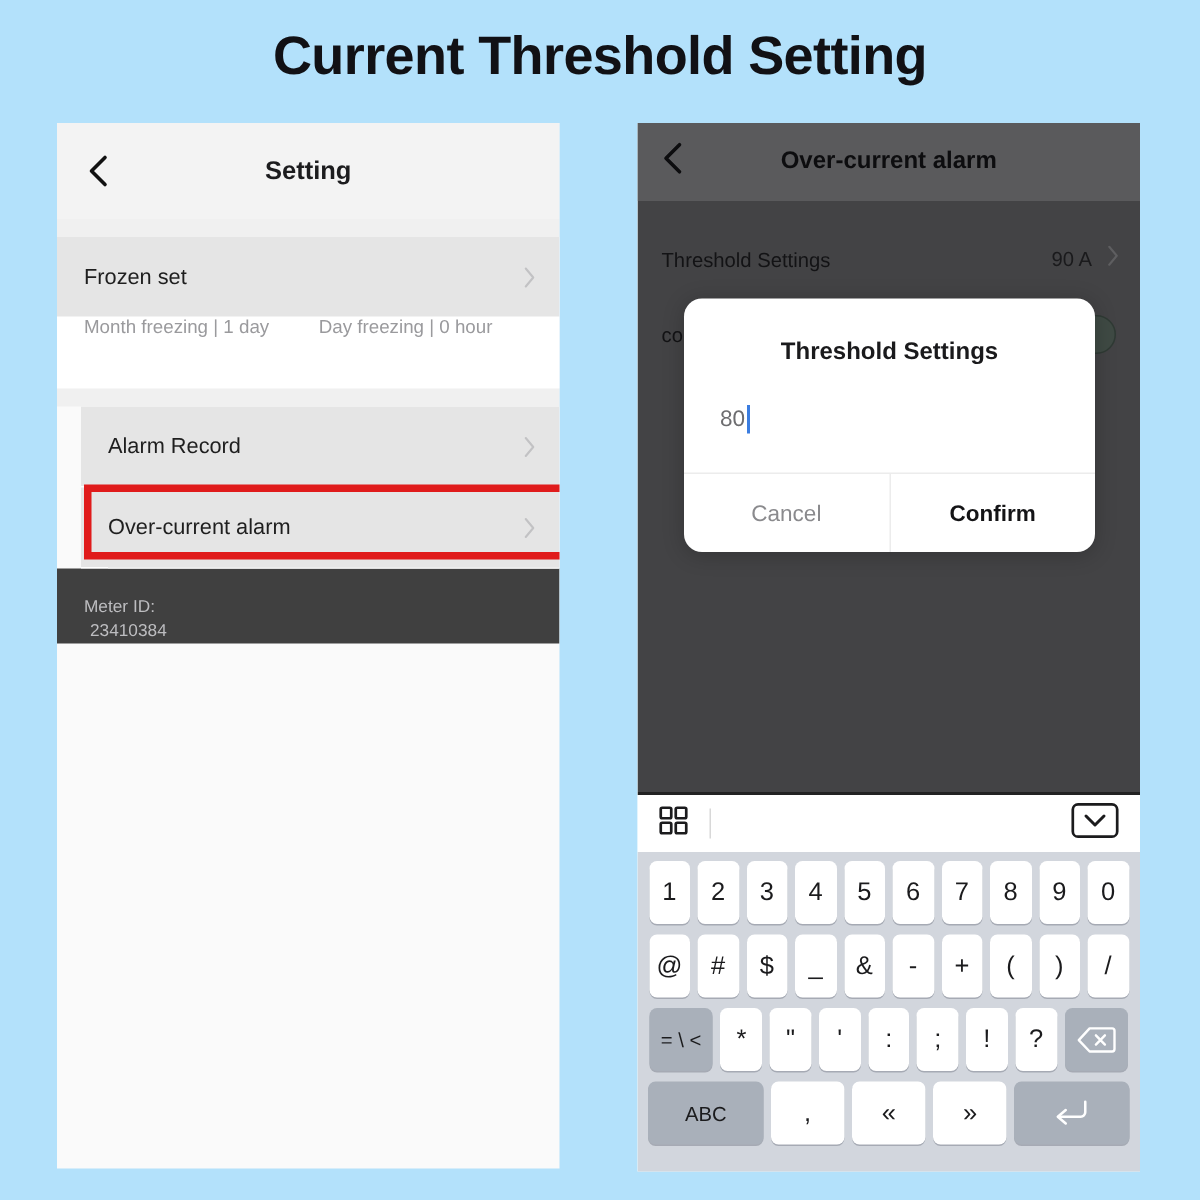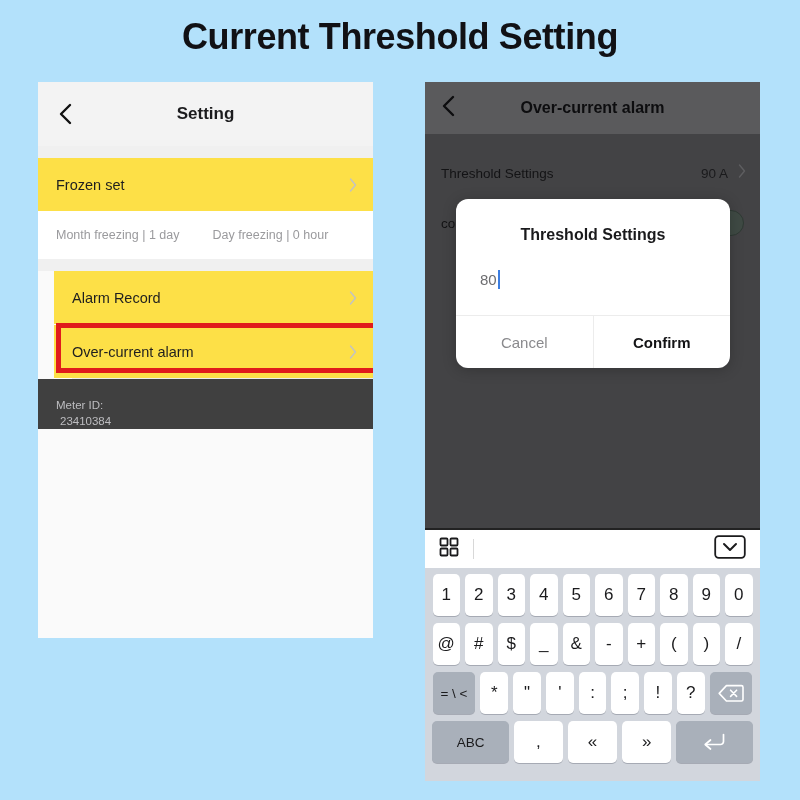--- a/index.html
+++ b/index.html
@@ -21,21 +21,21 @@
     color: #111115;
     letter-spacing: -0.4px;
     font-family: "Liberation Sans", sans-serif;
   }
 
   
   .phone {
     position: absolute;
     top: 82px;
     width: 335px;
-    height: 556px;
+    height: 697px;
     background: #ffffff;
     overflow: hidden;
   }
   .phone-left  { left: 38px; background:#fafafa; }
   .phone-right { left: 425px; background:#ffffff; height: 699px; }
 
   
   .nav-bar {
     position: relative;
     height: 64px;
@@ -57,33 +57,33 @@
 
   .section-gap { height: 12px; background: #f0f0f0; }
   .card { background: #ffffff; }
 
   .row {
     position: relative;
     height: 53px;
     display: flex;
     align-items: center;
     padding: 16px 18px;
-    background: #fde047;
+    background: #e5e5e5;
   }
   .row-label { font-size: 14.5px; color: #1f1f1f; }
   .row-sep { height: 1px; background: #ededed; margin-left: 18px; }
   .chev-right {
     position: absolute; right: 16px; top: 50%;
     transform: translateY(-50%);
     color: #c2c2c4;
   }
   .chev-right svg { display: block; }
 
   .freeze-row {
-    display: flex; height: 48px; align-items: center;
+    display: flex; height: 48px; 
     background: #ffffff; padding: 0 18px;
   }
   .freeze-cell {
     flex: 1; font-size: 12.5px; color: #9a9a9d;
   }
   .freeze-cell.right { text-align: left; padding-left: 14px; }
 
   .meter-block {
     padding: 18px 18px 0 18px;
     background: #404040;

